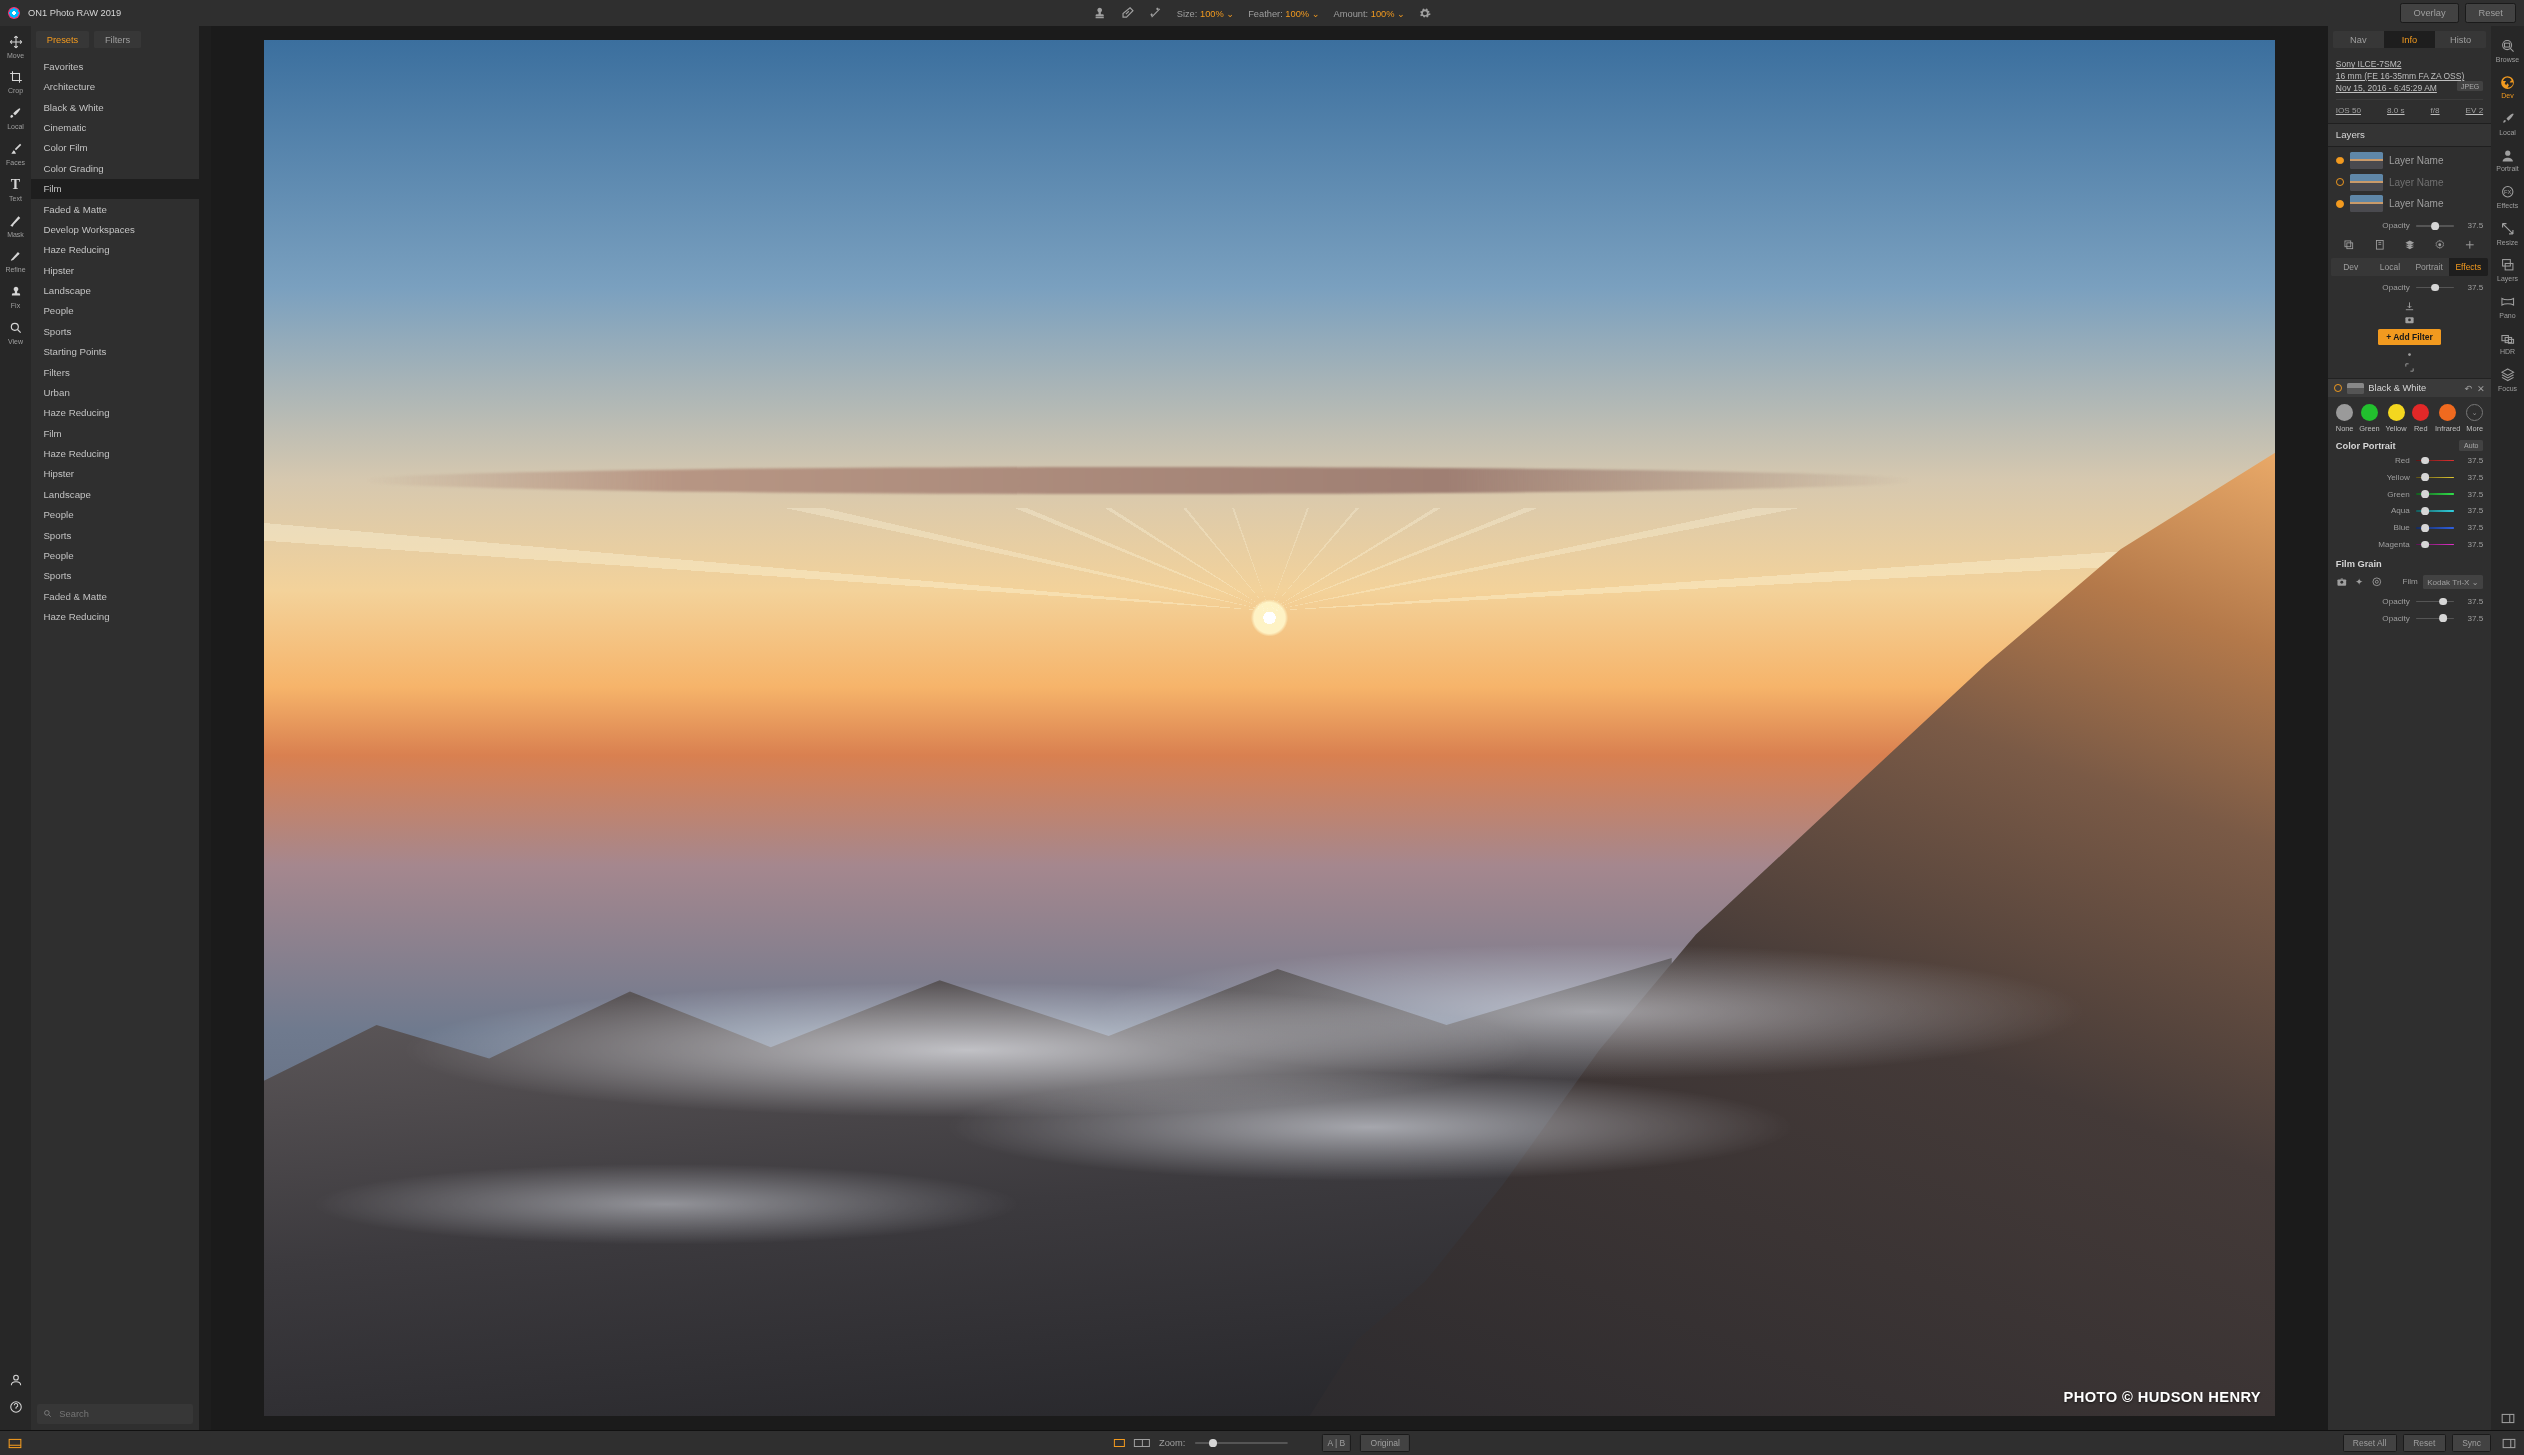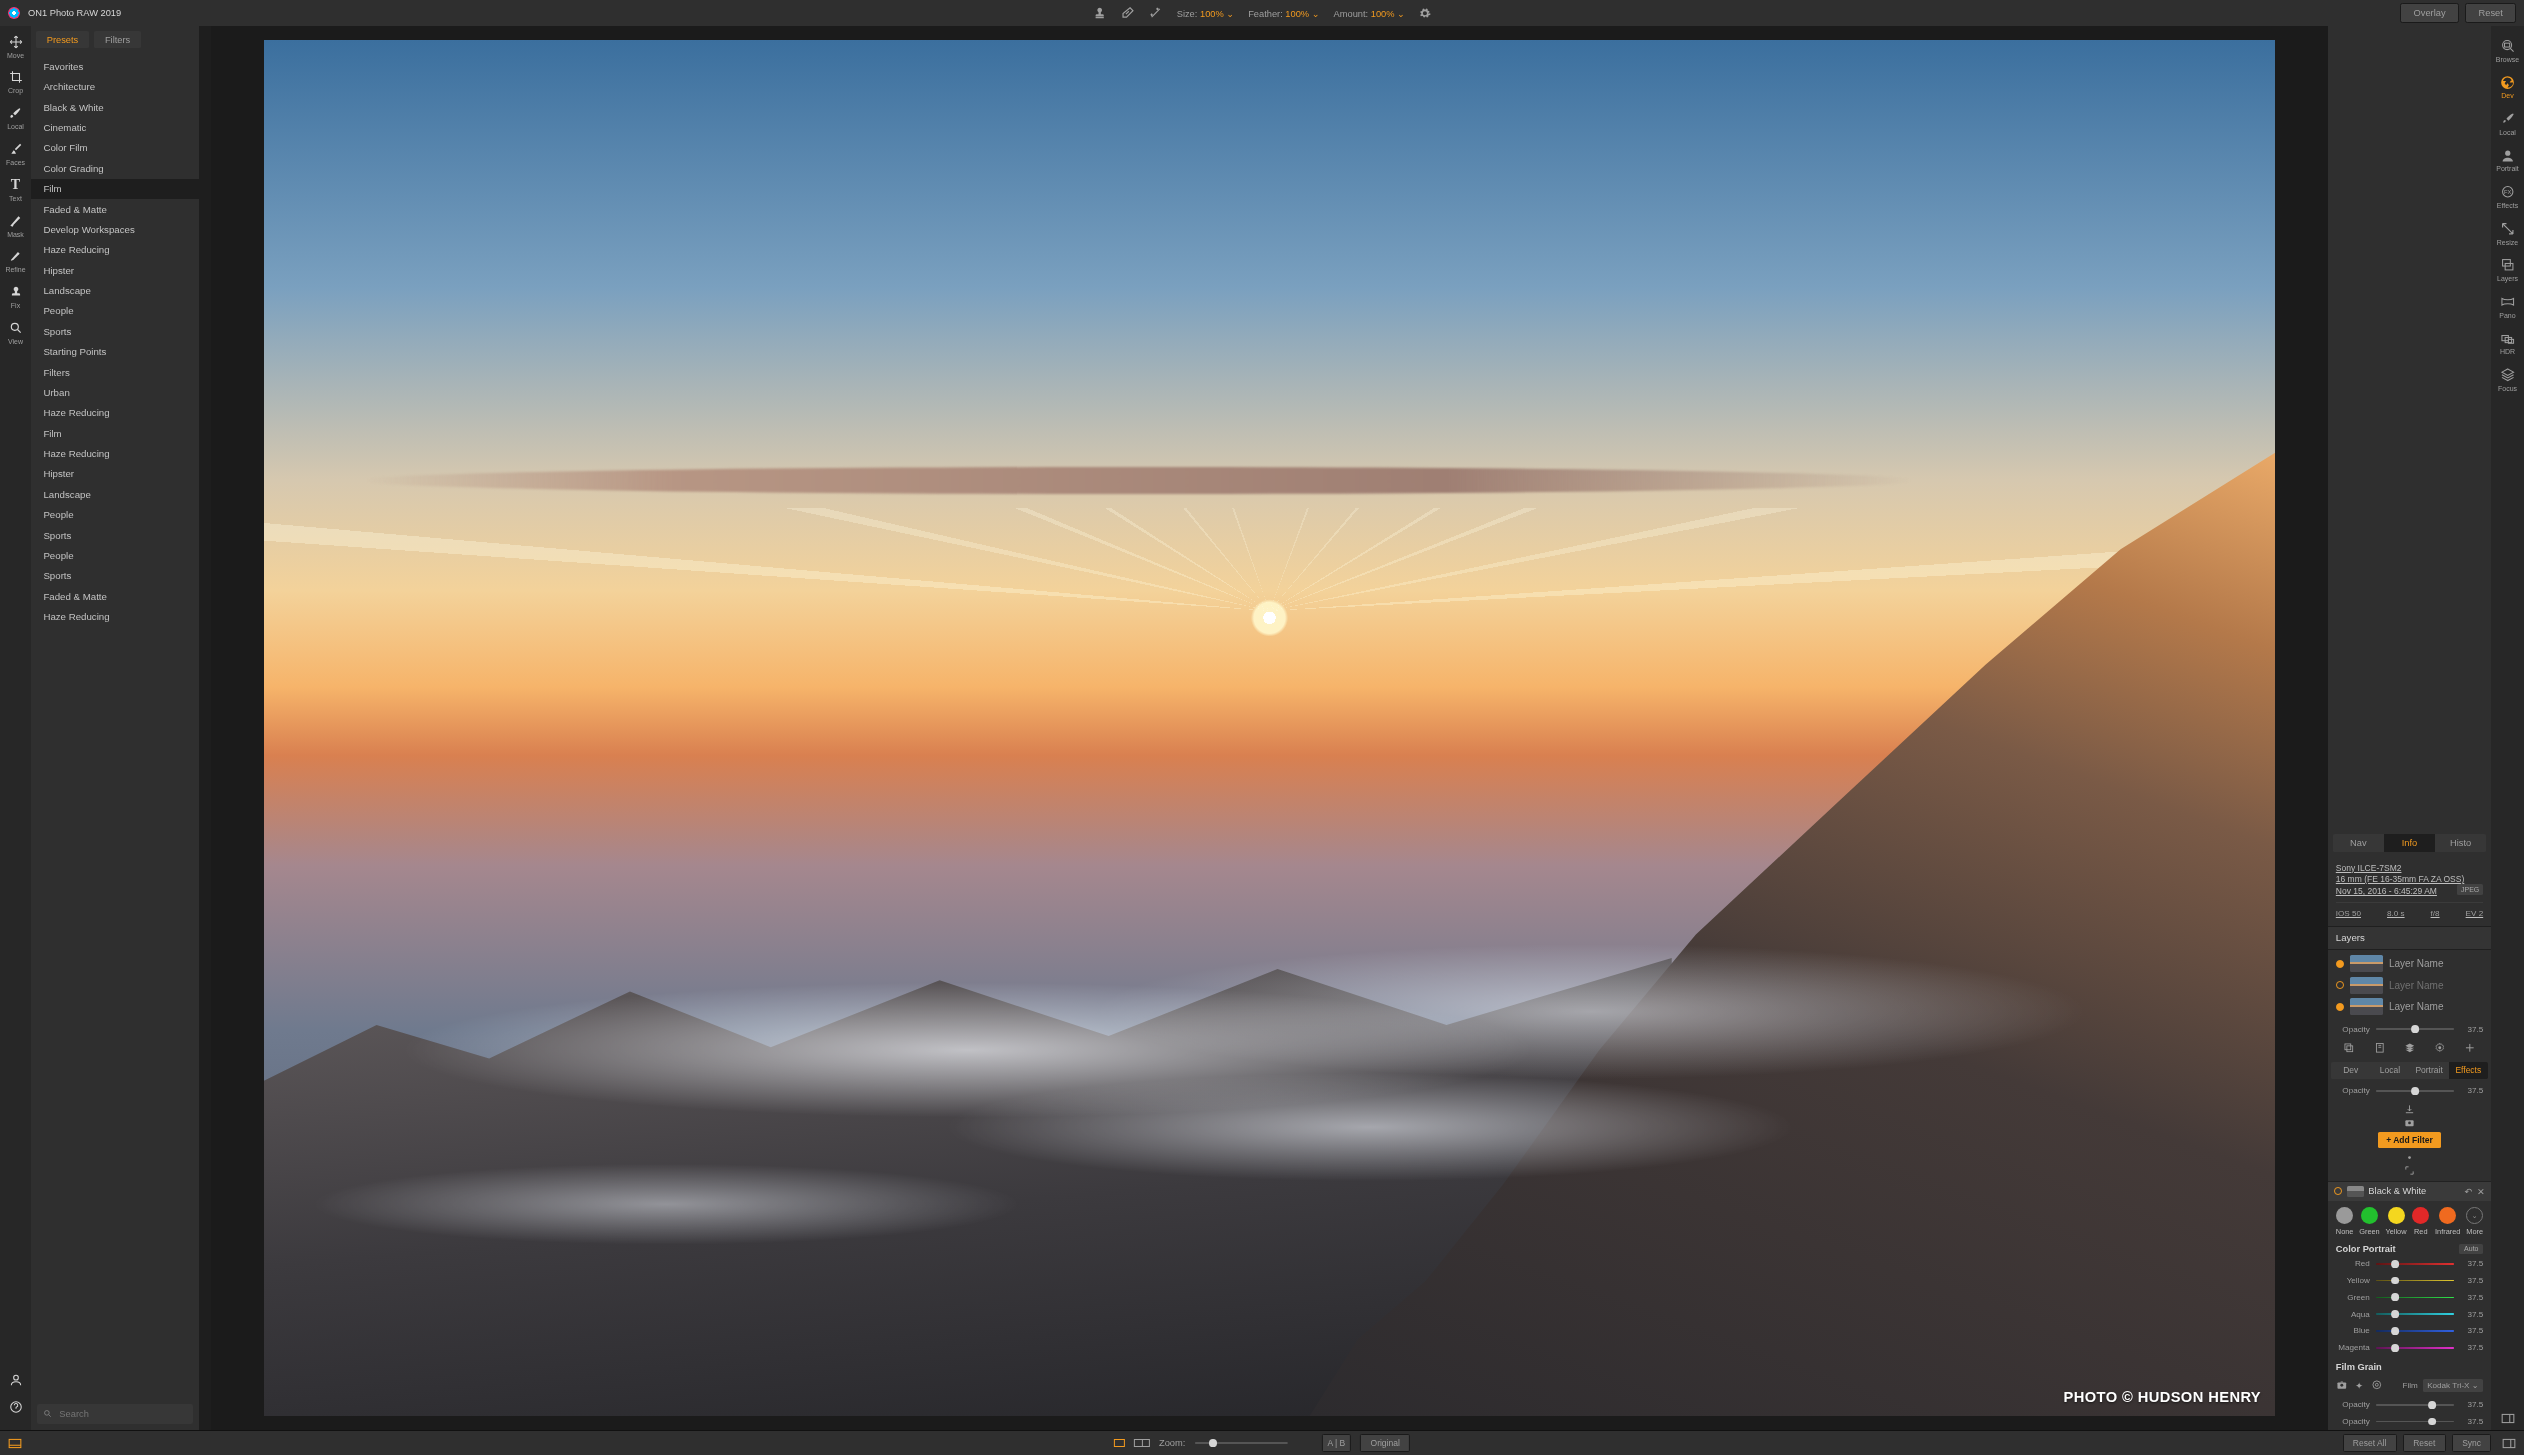--- a/index.html
+++ b/index.html
@@ -55,38 +55,38 @@
   .ridge1{position:absolute;right:0;bottom:0;width:48%;height:100%;background:linear-gradient(200deg,#e9a968 0%,#b4794a 15%,#7a5a46 30%,#443a38 55%,#2d2b2e 100%);clip-path:polygon(100% 0,100% 100%,0 100%,5% 92%,12% 86%,20% 76%,30% 62%,40% 50%,55% 36%,70% 22%,84% 10%);} 
   .ridge2{position:absolute;left:0;right:30%;bottom:0;height:58%;background:linear-gradient(175deg,#8e7f7c 0%,#5a5557 25%,#3c3a3e 60%,#26262a 100%);clip-path:polygon(0 40%,8% 30%,16% 36%,26% 24%,36% 34%,48% 22%,60% 32%,72% 20%,84% 30%,100% 18%,100% 100%,0 100%);} 
   .snow{position:absolute;inset:0;background:
       radial-gradient(ellipse 40% 10% at 35% 62%,rgba(235,238,245,.7),transparent 70%),
       radial-gradient(ellipse 30% 8% at 55% 70%,rgba(225,230,240,.6),transparent 70%),
       radial-gradient(ellipse 25% 6% at 20% 78%,rgba(220,225,235,.5),transparent 70%),
       radial-gradient(ellipse 35% 10% at 66% 58%,rgba(230,235,245,.55),transparent 70%);mix-blend-mode:screen;}
   .watermark{position:absolute;right:14px;bottom:11px;font-size:14.7px;font-weight:700;color:#fff;letter-spacing:0.4px;text-shadow:0 0.8px 2.3px rgba(0,0,0,.6);}
 
   
-  .rpanel{width:163px;background:var(--bg2);display:flex;flex-direction:column;overflow-y:auto;justify-content:flex-end;}
+  .rpanel{width:163px;background:var(--bg2);display:flex;flex-direction:column;overflow-y:auto;}
   .rpanel::-webkit-scrollbar{width:4.7px;} .rpanel::-webkit-scrollbar-thumb{background:#4a4a4a;}
   .tabrow3{display:flex;margin:4.7px;background:var(--bg3);border-radius:1.6px;overflow:hidden;}
   .tabrow3 .t{flex:1;text-align:center;padding:3.9px 0;color:var(--text-dim);}
   .tabrow3 .t.active{background:var(--bg0);color:var(--accent);}
   .meta{padding:4.7px 7.8px 7.8px;font-size:8.5px;color:#bfbfbf;position:relative;text-decoration:underline;}
   .meta .line{margin:1.6px 0;}
   .jpeg-badge{position:absolute;right:7.8px;top:28px;font-size:7px;background:var(--bg4);padding:1.6px 3.9px;border-radius:1.6px;color:#aaa;}
   .meta-grid{display:flex;justify-content:space-between;margin-top:6.2px;border-top:0.8px solid var(--divider);padding-top:6.2px;color:var(--text-dim);font-size:8.1px;}
   .panel-h{background:#343434;padding:5.4px 7.8px;font-size:9.7px;border-top:0.8px solid #1f1f1f;border-bottom:0.8px solid #1f1f1f;}
   .layers{padding:3.1px 0;}
   .layer{display:flex;align-items:center;gap:6.2px;padding:2.3px 7.8px;}
   .vis-dot{width:7.8px;height:7.8px;border-radius:50%;border:1.6px solid var(--accent);}
   .vis-dot.on{background:var(--accent);}
   .thumb{width:33px;height:17px;border-radius:1.6px;background:linear-gradient(to bottom,#5f87a8 0 40%,#c99a6a 40% 55%,#4a4a4f 55% 100%);} 
   .ly-name{font-size:10px;color:var(--text-dim);}
   .ly-name.dimmer{color:var(--text-dimmer);}
-  .slider-row{display:flex;align-items:center;gap:6.2px;padding:3.9px 7.8px;font-size:8.1px;}
+  .slider-row{display:flex;align-items:center;gap:6.2px;padding:3.9px 7.8px;font-size:8.1px;margin-left:40px;}
   .slider-row .lbl{flex:0 0 34px;text-align:right;color:var(--text-dim);}
   .track{flex:1;height:1.6px;border-radius:0.8px;position:relative;}
   .track.gray{background:#555;}
   .knob{position:absolute;top:50%;width:7.8px;height:7.8px;background:#d6d6d6;border-radius:50%;transform:translate(-50%,-50%);} 
   .sval{flex:0 0 23px;text-align:right;color:var(--text-dim);}
   .iconrow{display:flex;justify-content:space-around;padding:4.7px 6.2px;color:var(--text-dim);}
   .tabrow4{display:flex;margin:3.1px;background:var(--bg3);border-radius:1.6px;overflow:hidden;}
   .tabrow4 .t{flex:1;text-align:center;padding:3.9px 0;font-size:8.5px;color:var(--text-dim);}
   .tabrow4 .t.active{background:var(--bg0);color:var(--accent);}
   .addfilter-row{display:flex;align-items:center;gap:2px;padding:4.7px 7.8px;flex-direction:column;}

